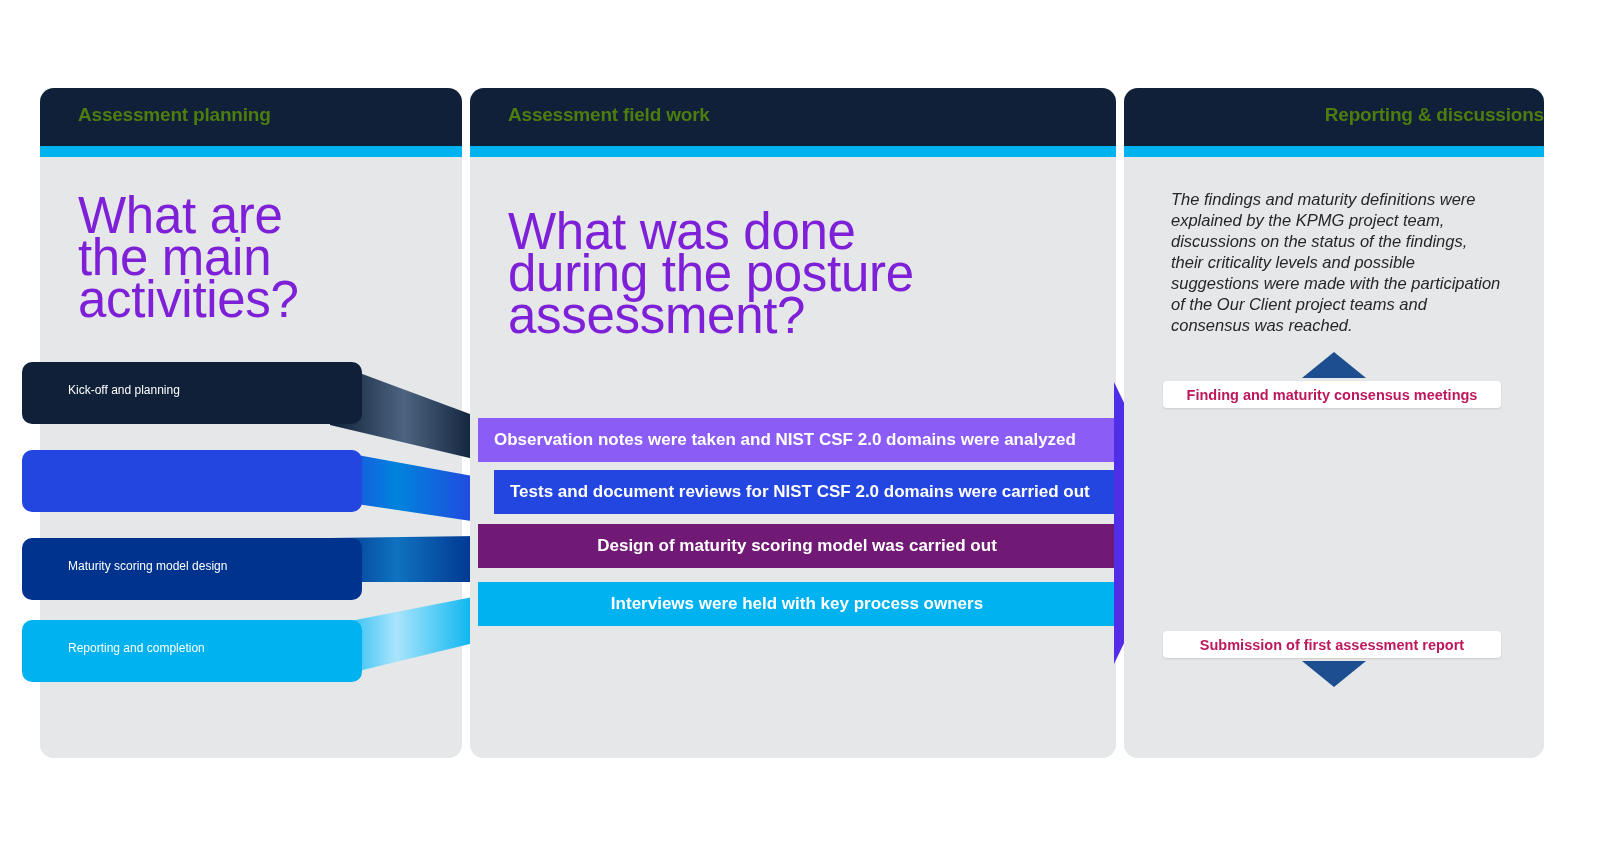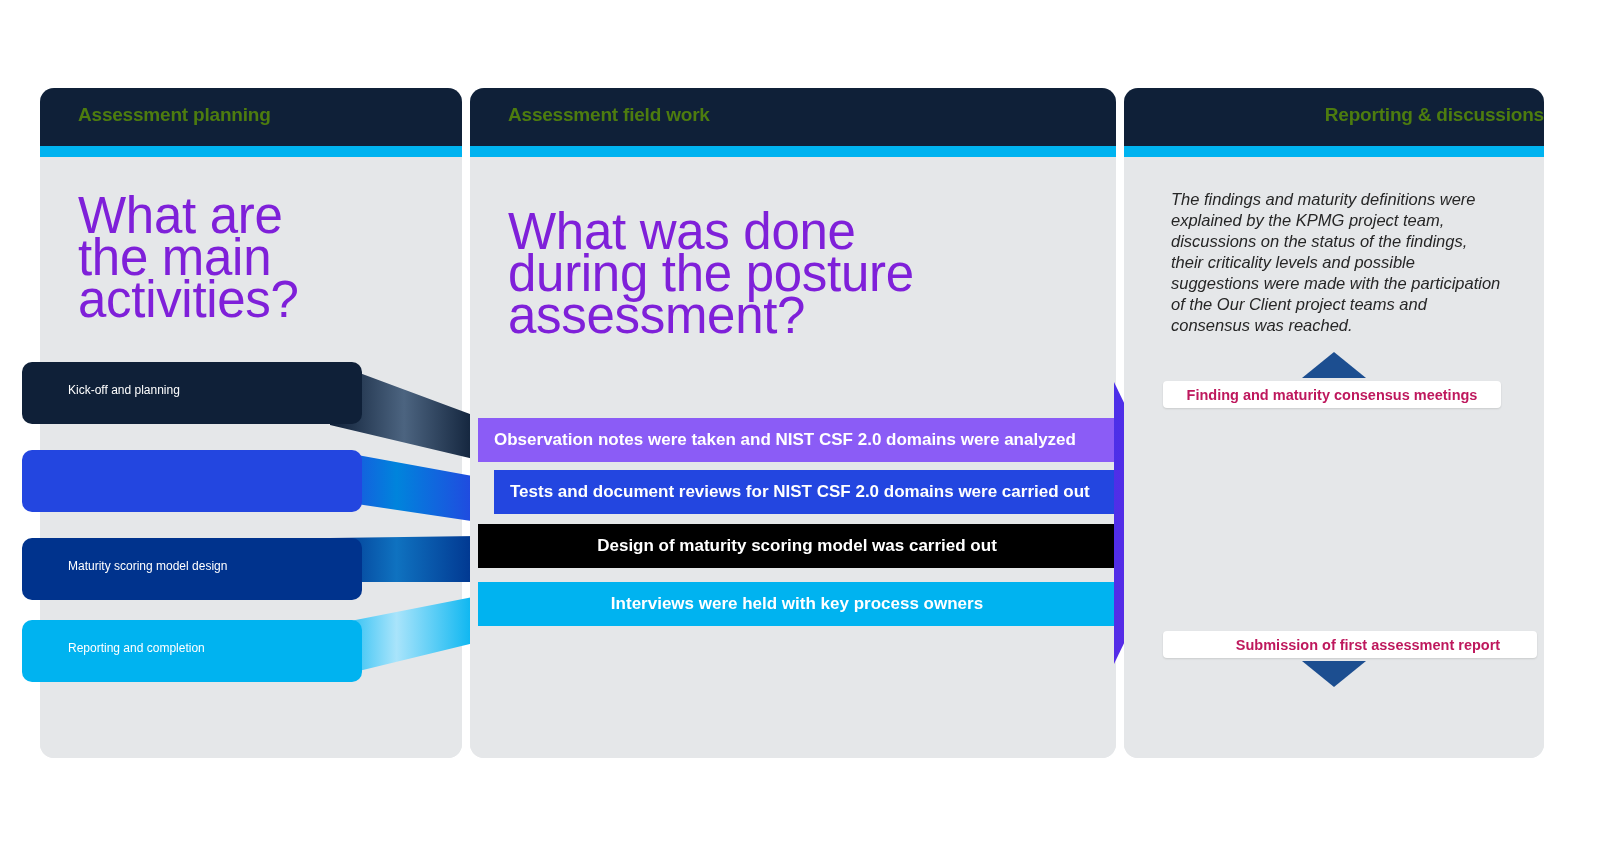--- a/index.html
+++ b/index.html
@@ -124,21 +124,21 @@
 during the posture
 assessment?</div>
   </div>
 
   <div class="bar left" style="left:478px;top:418px;width:638px;background:#8b5cf6;">
     <span>Observation notes were taken and NIST CSF 2.0 domains were analyzed</span>
   </div>
   <div class="bar left" style="left:478px;top:470px;width:638px;background:#2346e0;margin-left:16px;">
     <span>Tests and document reviews for NIST CSF 2.0 domains were carried out</span>
   </div>
-  <div class="bar" style="left:478px;top:524px;width:638px;background:#000000;">
+  <div class="bar" style="left:478px;top:524px;width:638px;background:#701a75;">
     <span>Design of maturity scoring model was carried out</span>
   </div>
   <div class="bar" style="left:478px;top:582px;width:638px;background:#00b3f0;">
     <span>Interviews were held with key process owners</span>
   </div>
 
   <svg class="tri" style="left:1112px;top:382px;" width="72" height="282">
     <defs>
       <linearGradient id="ga" x1="0" y1="0" x2="1" y2="0.35">
         <stop offset="0" stop-color="#4b30e8"></stop>
@@ -159,21 +159,21 @@
 
   <svg class="tri" style="left:1302px;top:352px;" width="64" height="26">
     <polygon points="32,0 64,26 0,26" fill="#1c4e90"></polygon>
   </svg>
 
   <div class="wlabel" style="left:1163px;top:381px;width:338px;">
     <span>Finding and maturity consensus meetings</span>
   </div>
 
 
-  <div class="wlabel" style="left:1163px;top:631px;width:338px;padding-left:36px;">
+  <div class="wlabel" style="left:1163px;top:631px;width:338px;">
     <span>Submission of first assessment report</span>
   </div>
 
   <svg class="tri" style="left:1302px;top:661px;" width="64" height="26">
     <polygon points="0,0 64,0 32,26" fill="#1c4e90"></polygon>
   </svg>
 
 </div>
 
 </body></html>

